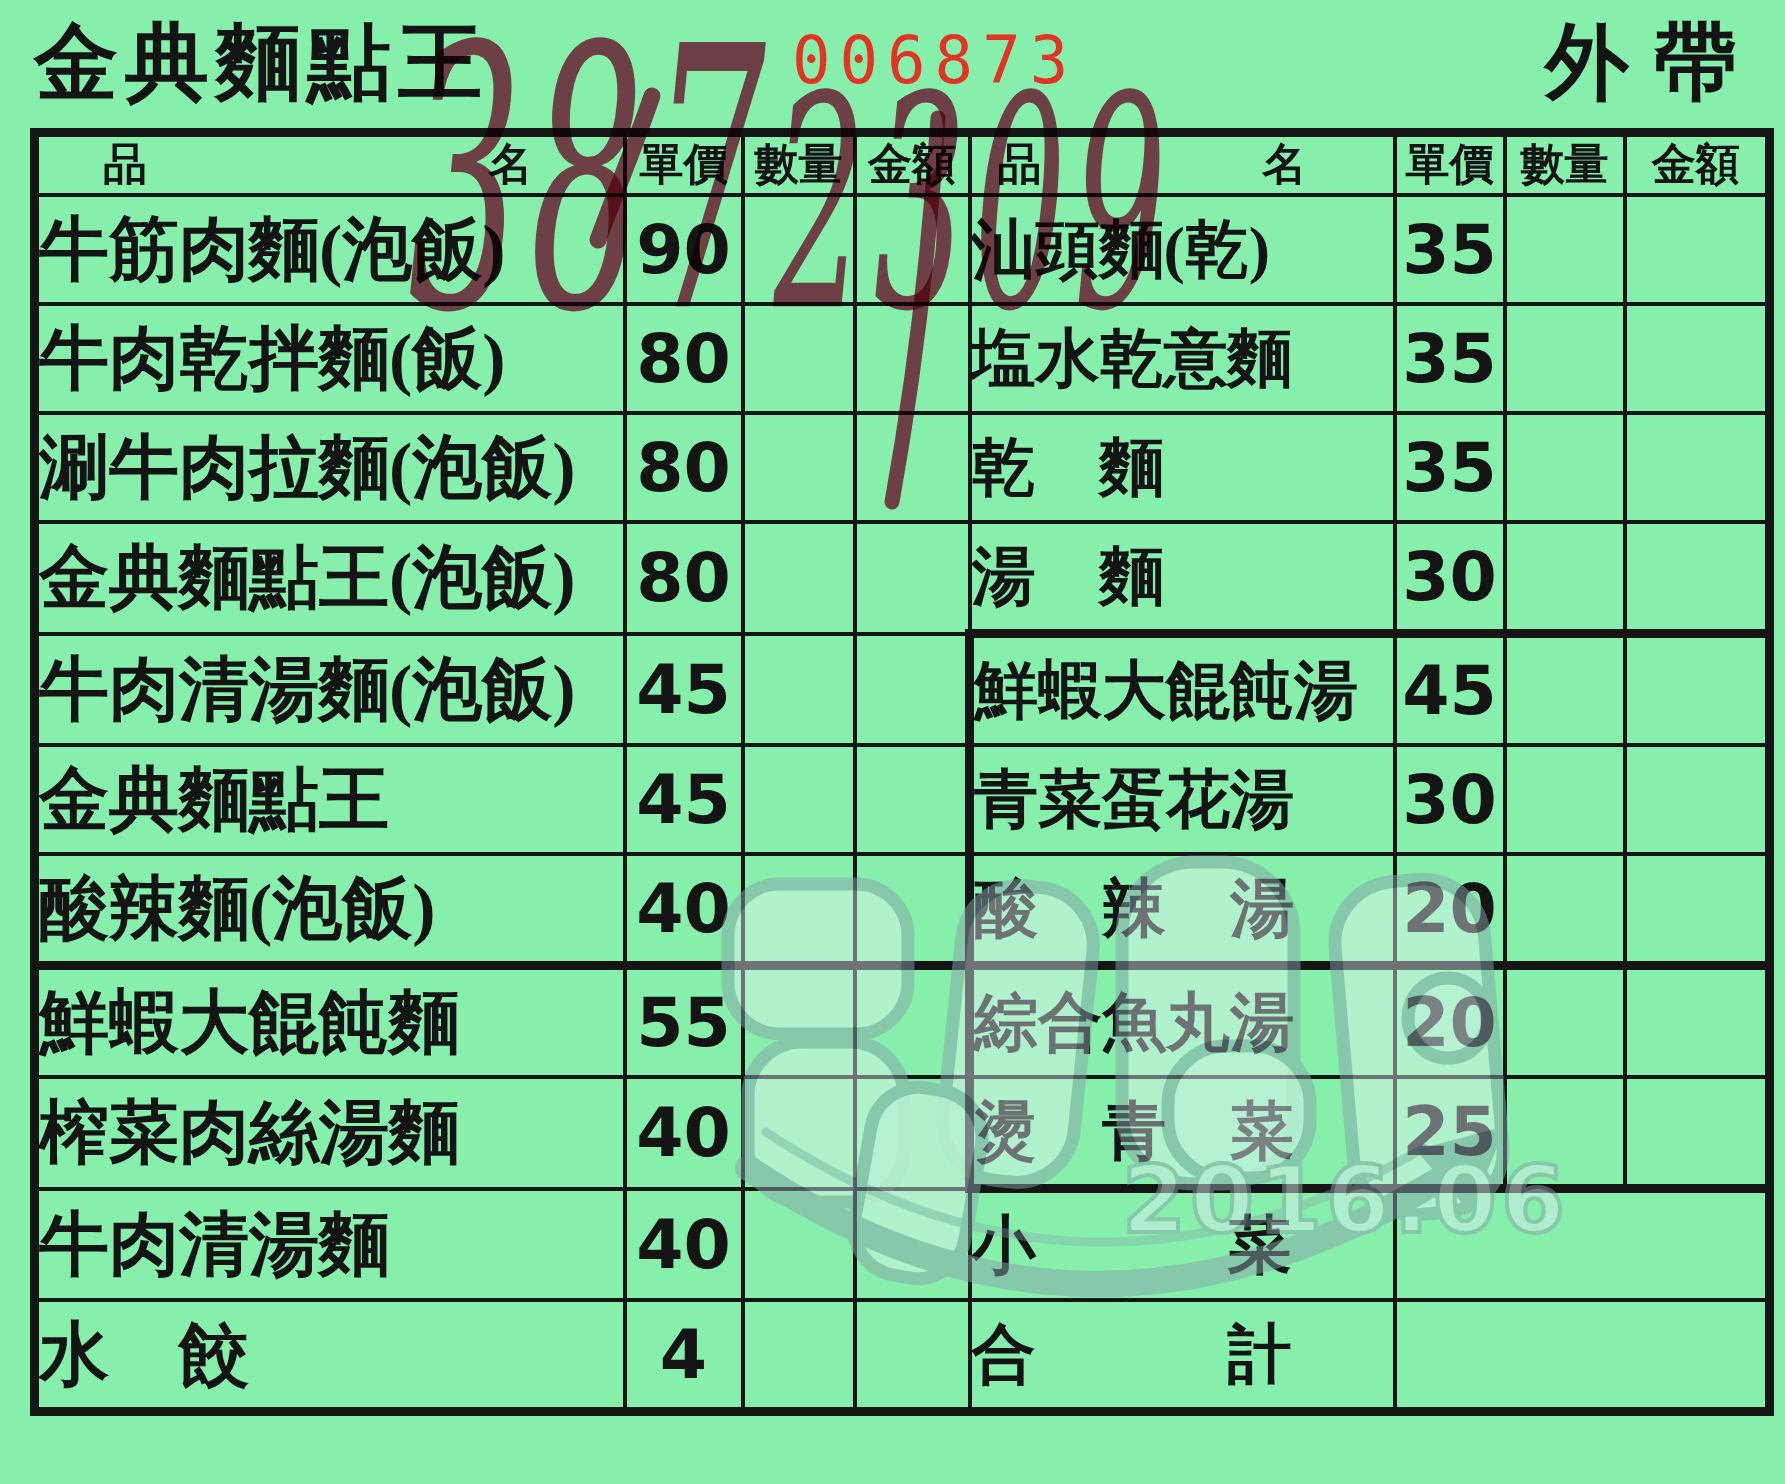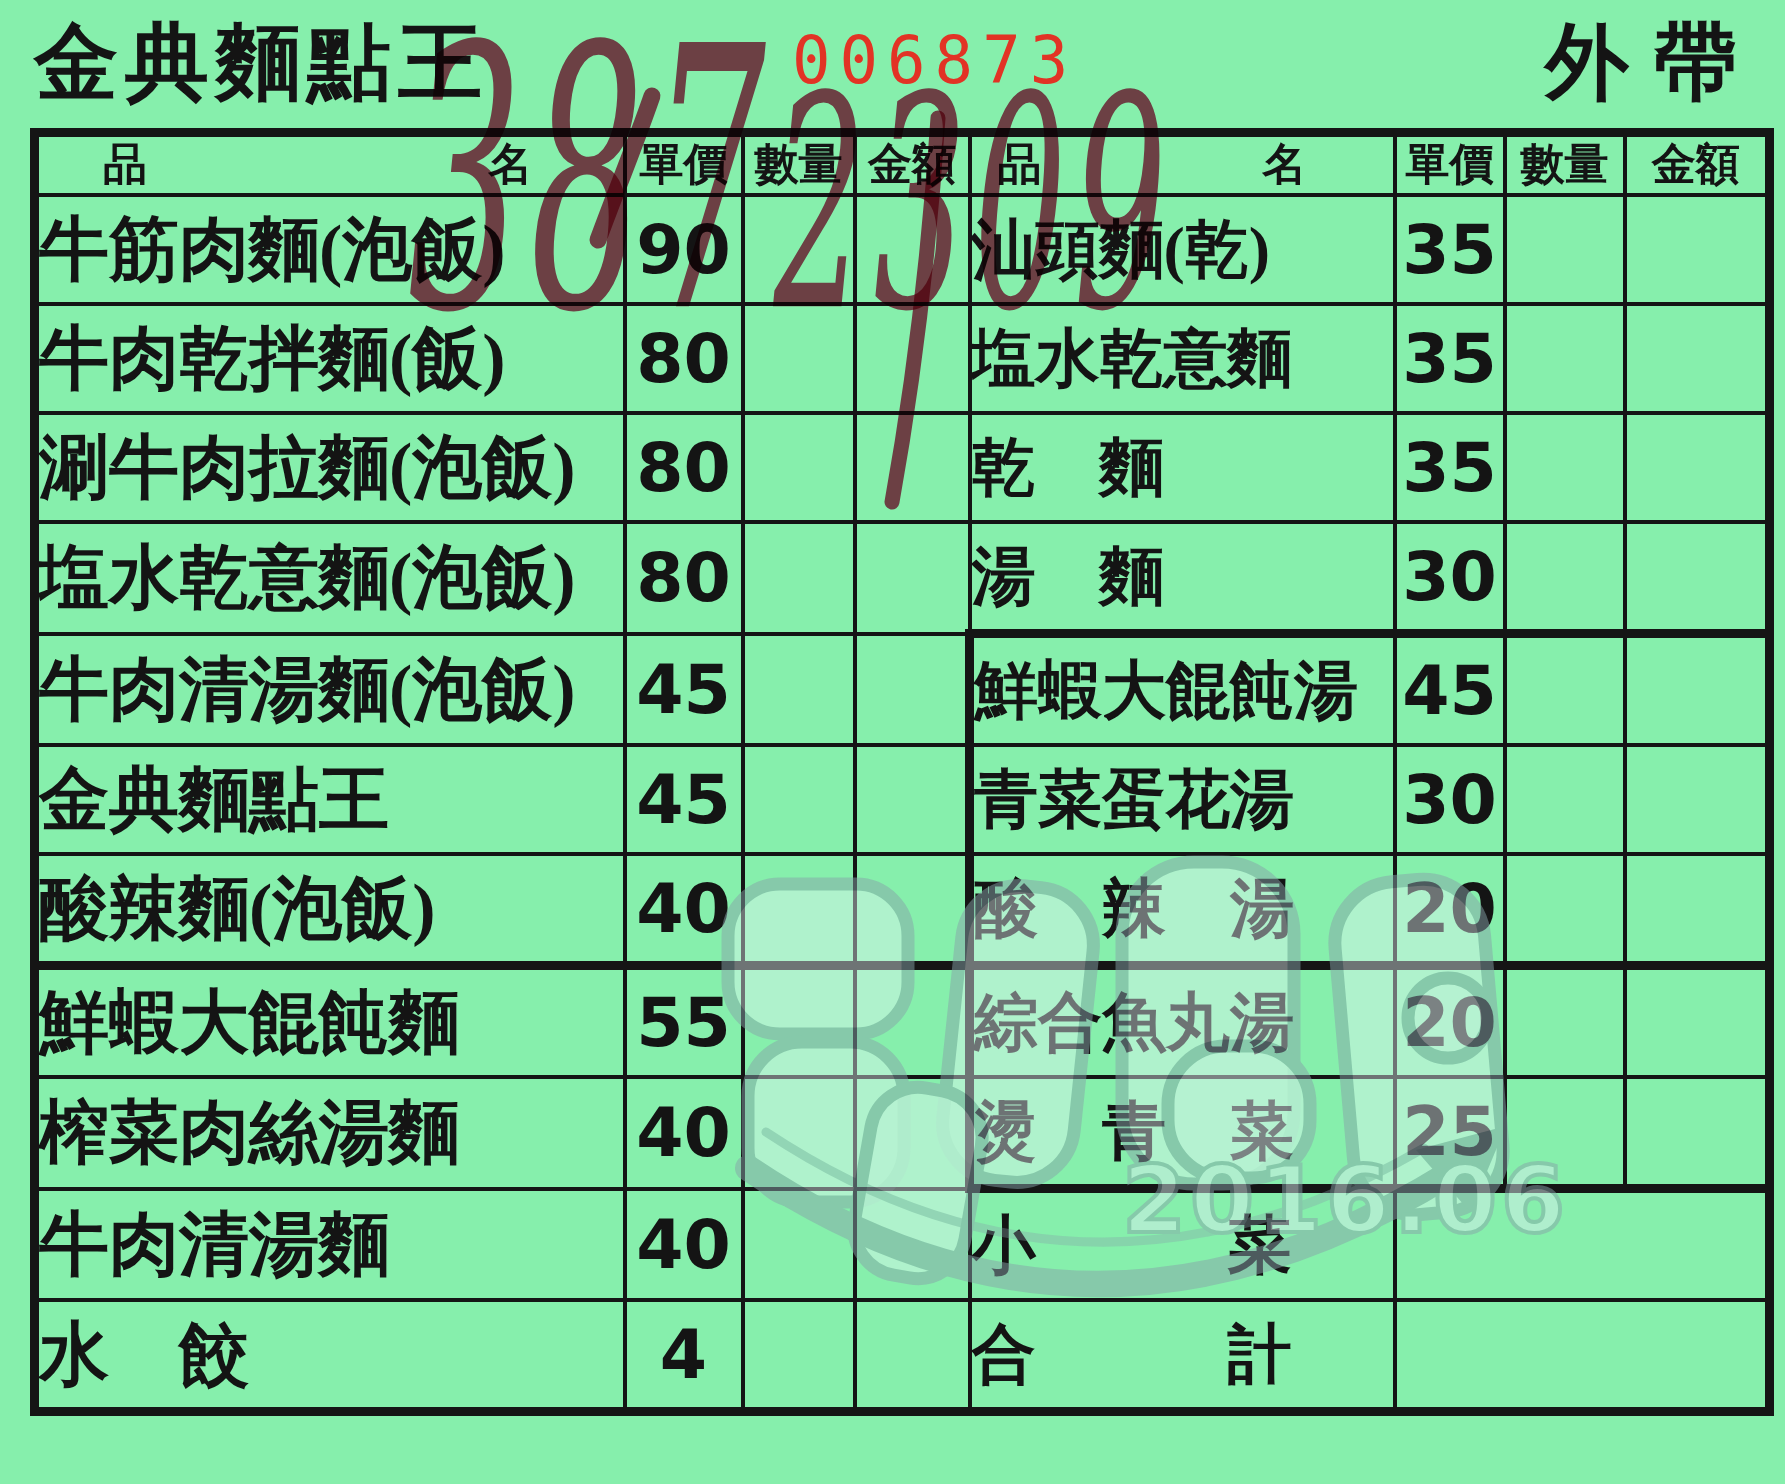--- a/index.html
+++ b/index.html
@@ -159,21 +159,21 @@
           <td class="cn">涮牛肉拉麵(泡飯)</td>
           <td class="cp">80</td>
           <td class="ce"></td>
           <td class="ce"></td>
           <td class="cnr">乾　麵</td>
           <td class="cp">35</td>
           <td class="ce"></td>
           <td class="ce"></td>
         </tr>
         <tr class="row">
-          <td class="cn">塩水乾意麵(泡飯)</td>
+          <td class="cn">金典麵點王(泡飯)</td>
           <td class="cp">80</td>
           <td class="ce"></td>
           <td class="ce"></td>
           <td class="cnr">湯　麵</td>
           <td class="cp">30</td>
           <td class="ce"></td>
           <td class="ce"></td>
         </tr>
         <tr class="row">
           <td class="cn">牛肉清湯麵(泡飯)</td>

